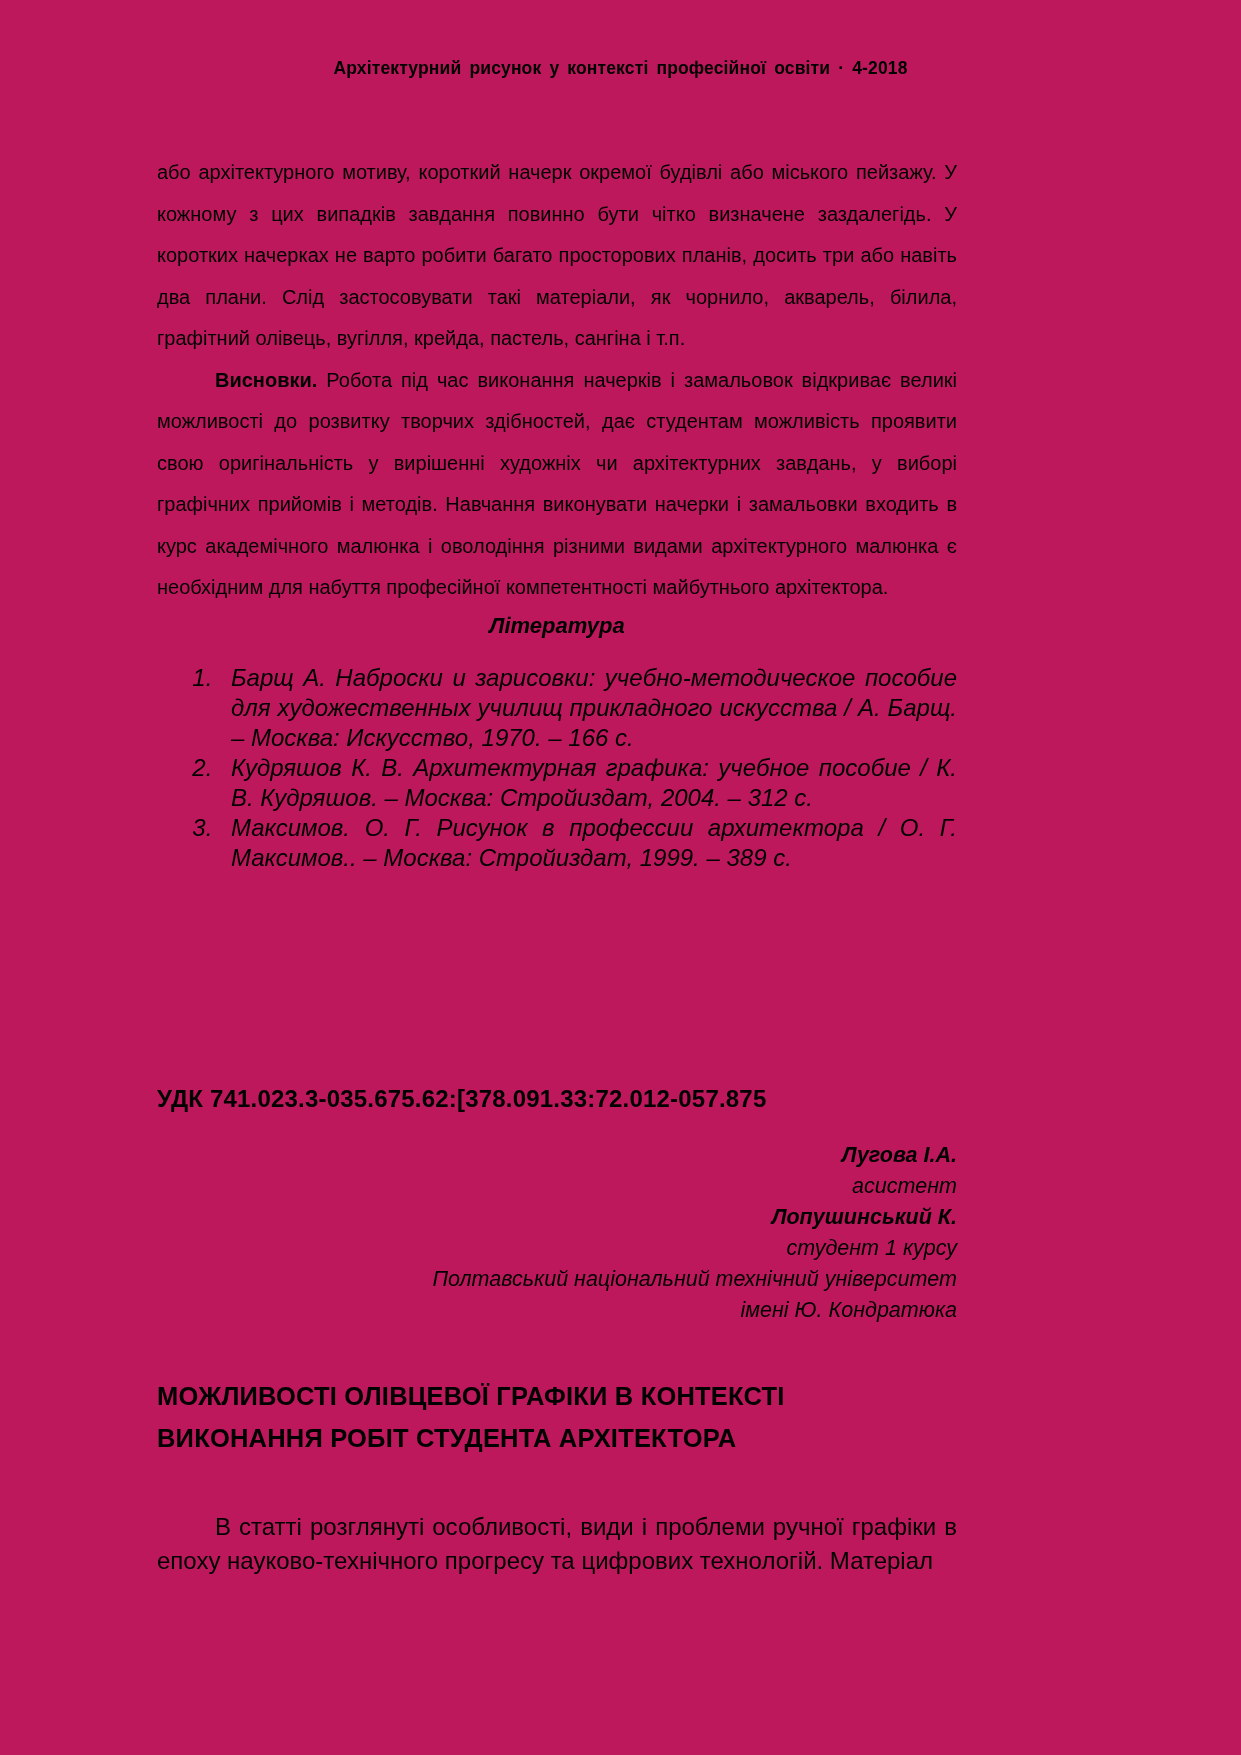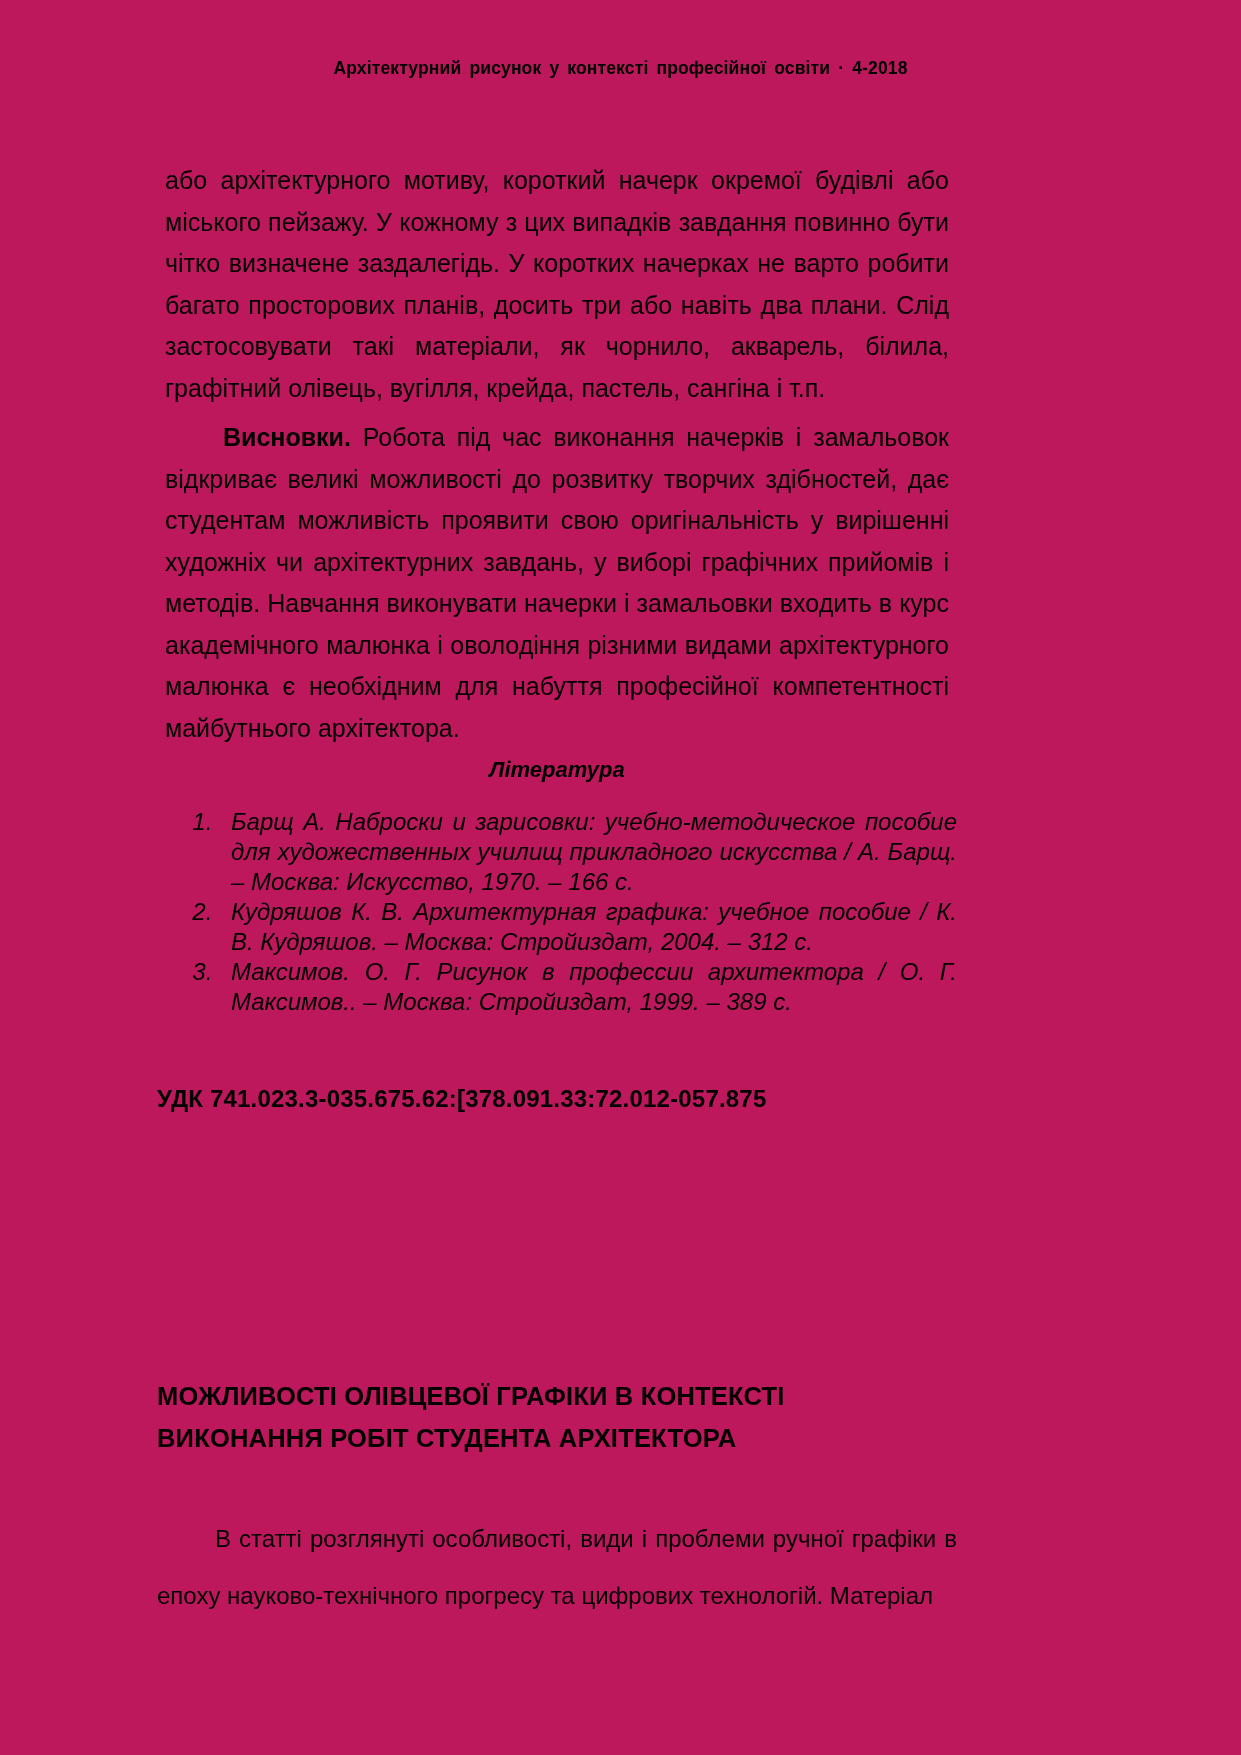--- a/index.html
+++ b/index.html
@@ -37,22 +37,22 @@
 
   
   .content {
     position: absolute;
     top: 152px;
     left: 157px;
     width: 800px;
   }
 
   p.body-par {
-    margin: 8px;
-    font-size: 25px;
+    margin: 0;
+    font-size: 20px;
     line-height: 41.5px;
     text-align: justify;
     text-justify: inter-word;
     font-stretch: condensed;
     hyphens: none;
   }
   p.body-par.first {
     text-indent: 0;
   }
   p.body-par.indented {
@@ -130,21 +130,21 @@
     letter-spacing: 0.2px;
   }
 
   
   .abstract {
     position: absolute;
     top: 1510px;
     left: 157px;
     width: 800px;
     font-size: 24px;
-    line-height: 57px;
+    line-height: 34px;
     text-align: justify;
     text-indent: 58px;
     font-stretch: condensed;
   }
 
   
   .page-number {
     position: absolute;
     bottom: 58px;
     left: 0;
@@ -171,20 +171,28 @@
 
     <ol class="refs">
       <li>Барщ А. Наброски и зарисовки: учебно-методическое пособие для художественных училищ прикладного искусства / А. Барщ. – Москва: Искусство, 1970. – 166 с.</li>
       <li>Кудряшов К. В. Архитектурная графика: учебное пособие / К. В. Кудряшов. – Москва: Стройиздат, 2004. – 312 с.</li>
       <li>Максимов. О. Г. Рисунок в профессии архитектора / О. Г. Максимов.. – Москва: Стройиздат, 1999. – 389 с.</li>
     </ol>
   </div>
 
   <div class="udc">УДК 741.023.3-035.675.62:[378.091.33:72.012-057.875</div>
 
+  <div class="author-block">
+    <div class="name">Лугова І.А.</div>
+    <div>асистент</div>
+    <div class="name">Лопушинський К.</div>
+    <div>студент 1 курсу</div>
+    <div>Полтавський національний технічний університет</div>
+    <div>імені Ю. Кондратюка</div>
+  </div>
 
   <div class="article-title">
     <div>МОЖЛИВОСТІ  ОЛІВЦЕВОЇ ГРАФІКИ В КОНТЕКСТІ</div>
     <div>ВИКОНАННЯ РОБІТ СТУДЕНТА  АРХІТЕКТОРА</div>
   </div>
 
   <div class="abstract">В статті розглянуті особливості, види і проблеми ручної графіки в епоху науково-технічного прогресу та цифрових технологій. Матеріал</div>
 
 
 </div>

